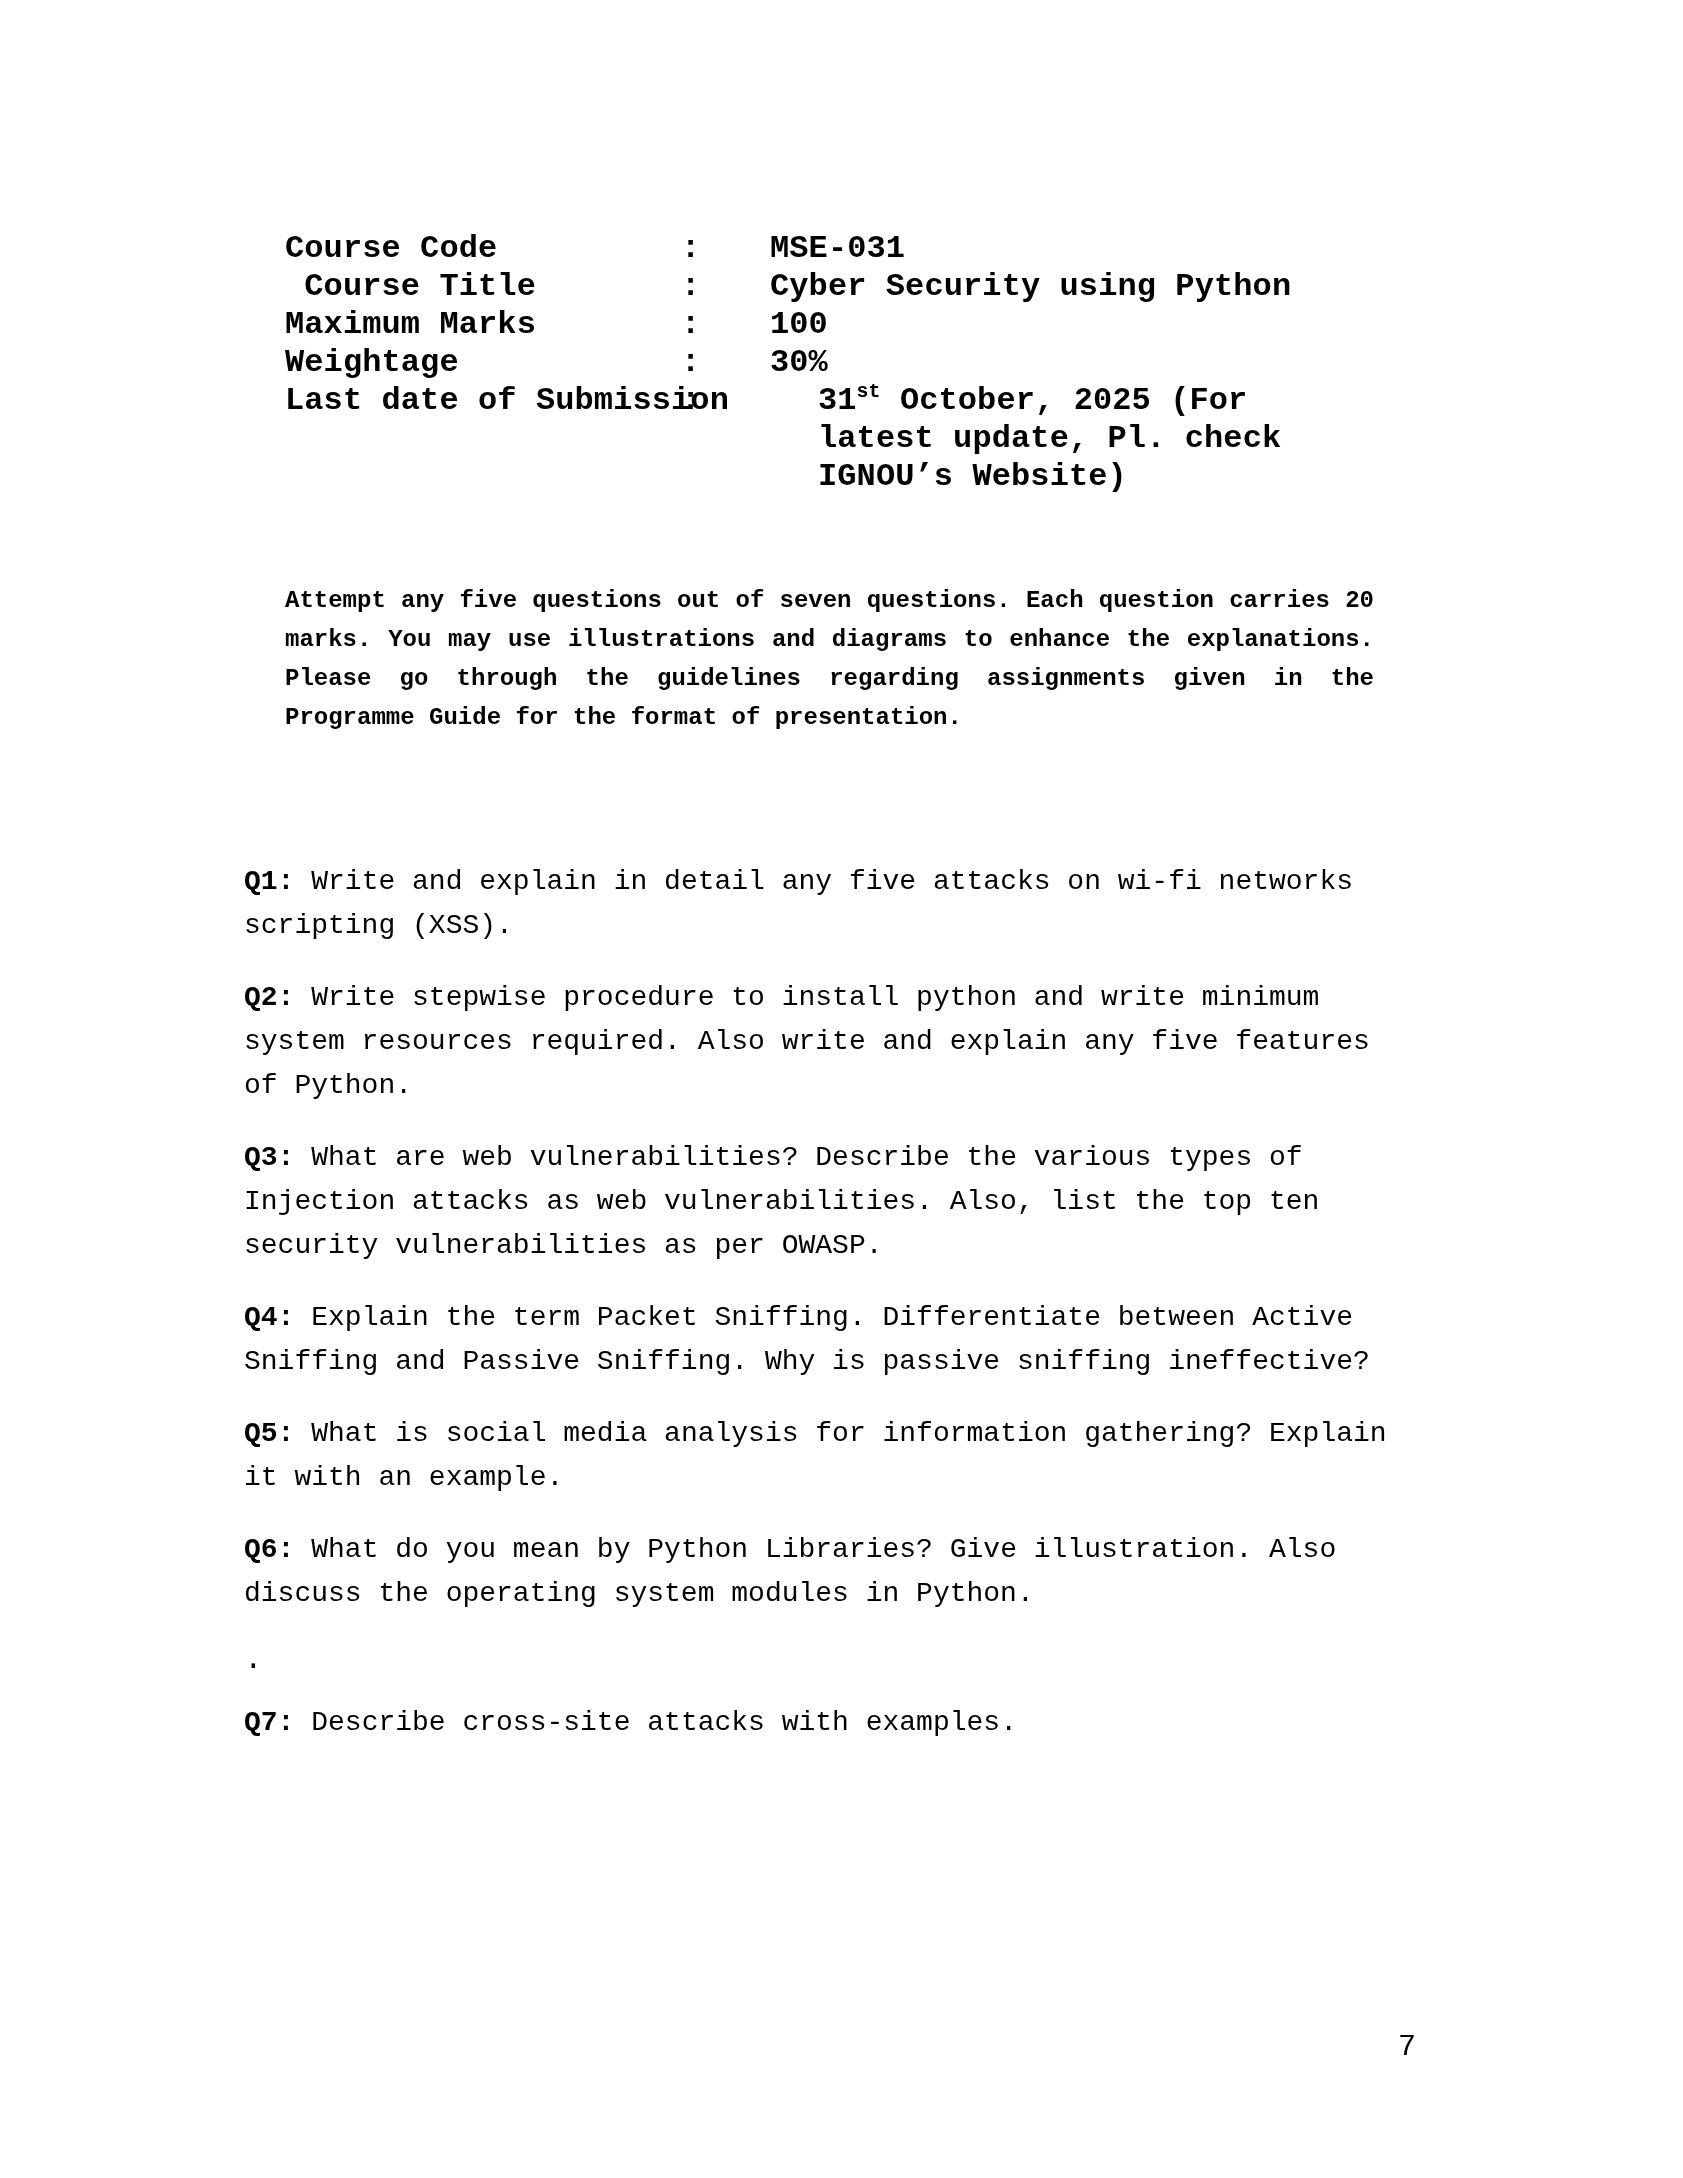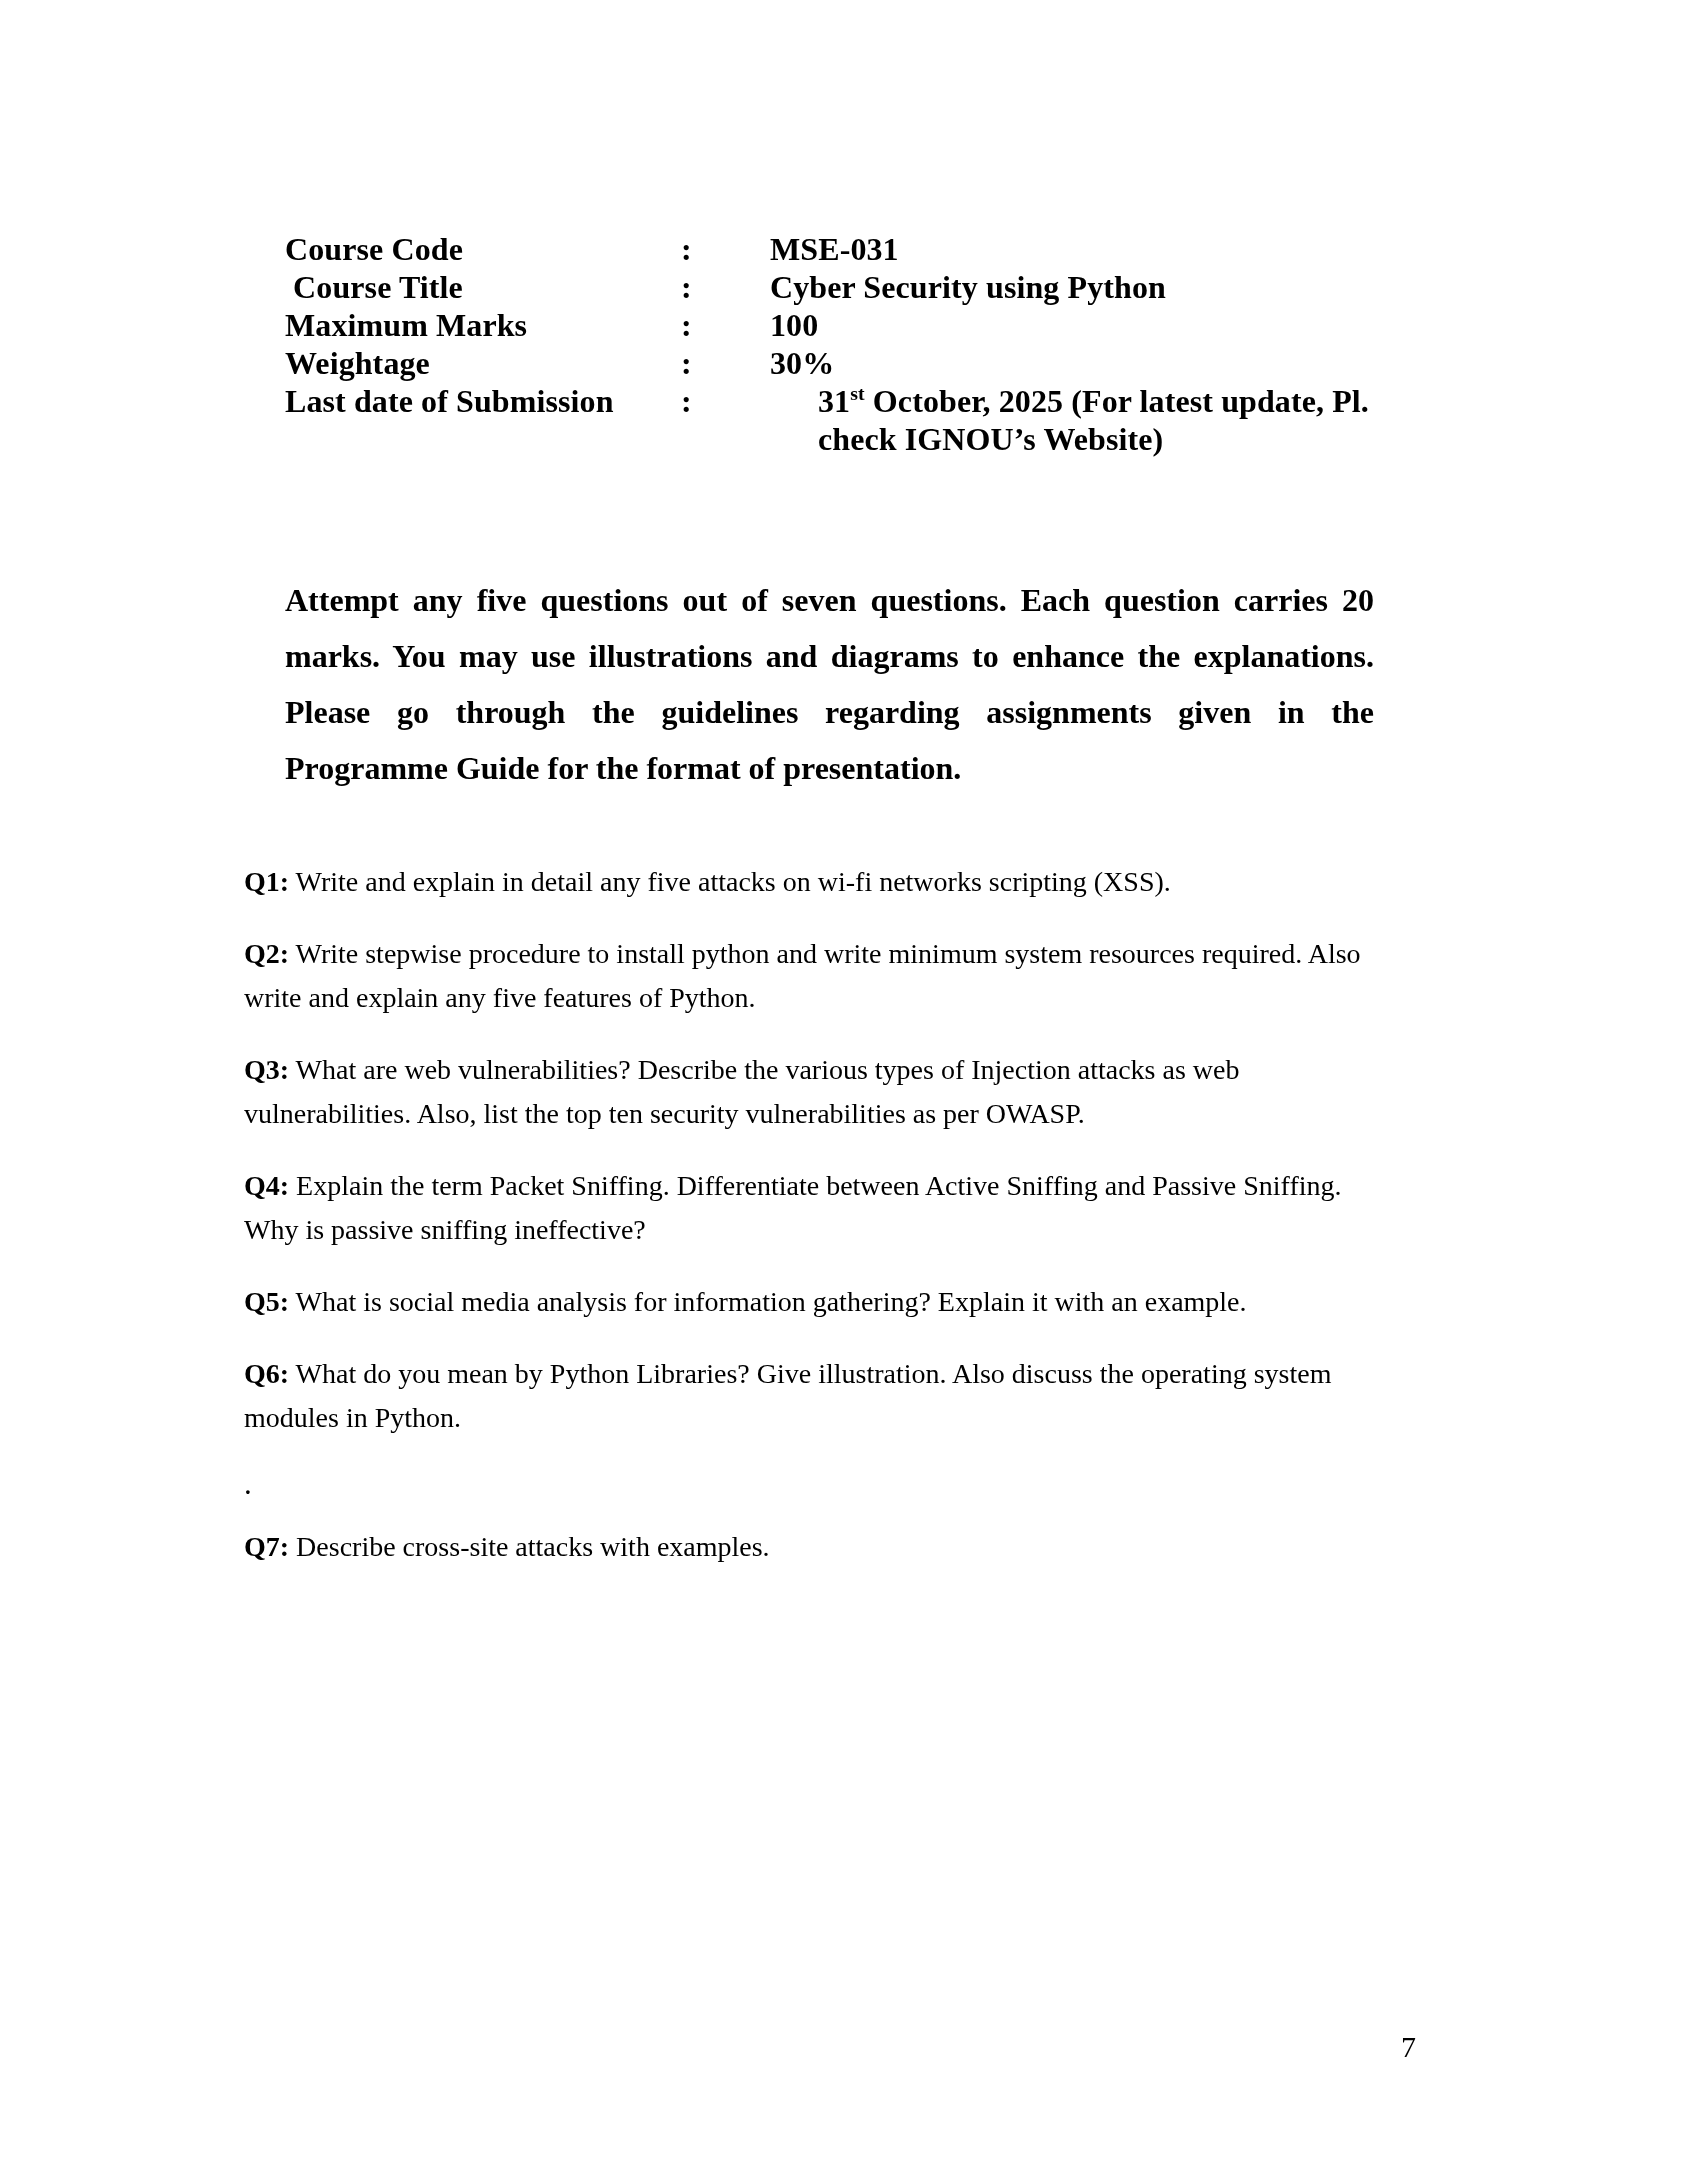--- a/index.html
+++ b/index.html
@@ -7,21 +7,21 @@
     margin: 0;
     padding: 0;
     background: #ffffff;
   }
   .page {
     position: relative;
     width: 1683px;
     height: 2178px;
     background: #ffffff;
     overflow: hidden;
-    font-family: Liberation Serif, serif;
+    font-family: Liberation Mono, monospace;
     color: #000000;
     box-sizing: border-box;
   }
 
   
   .course-block {
     position: absolute;
     left: 285px;
     top: 230px;
     width: 1089px;
@@ -53,25 +53,25 @@
   }
   .course-value-wrap {
     max-width: 594px;
     margin-left: 48px;
   }
 
   
   .instructions {
     position: absolute;
     left: 285px;
-    top: 540px;
+    top: 557px;
     width: 1089px;
     font-weight: bold;
-    font-size: 32px;
-    line-height: 56px;
+    font-size: 24px;
+    line-height: 39px;
     text-align: justify;
     text-justify: inter-word;
   }
 
   
   .questions {
     position: absolute;
     left: 244px;
     top: 832px;
     width: 1158px;

